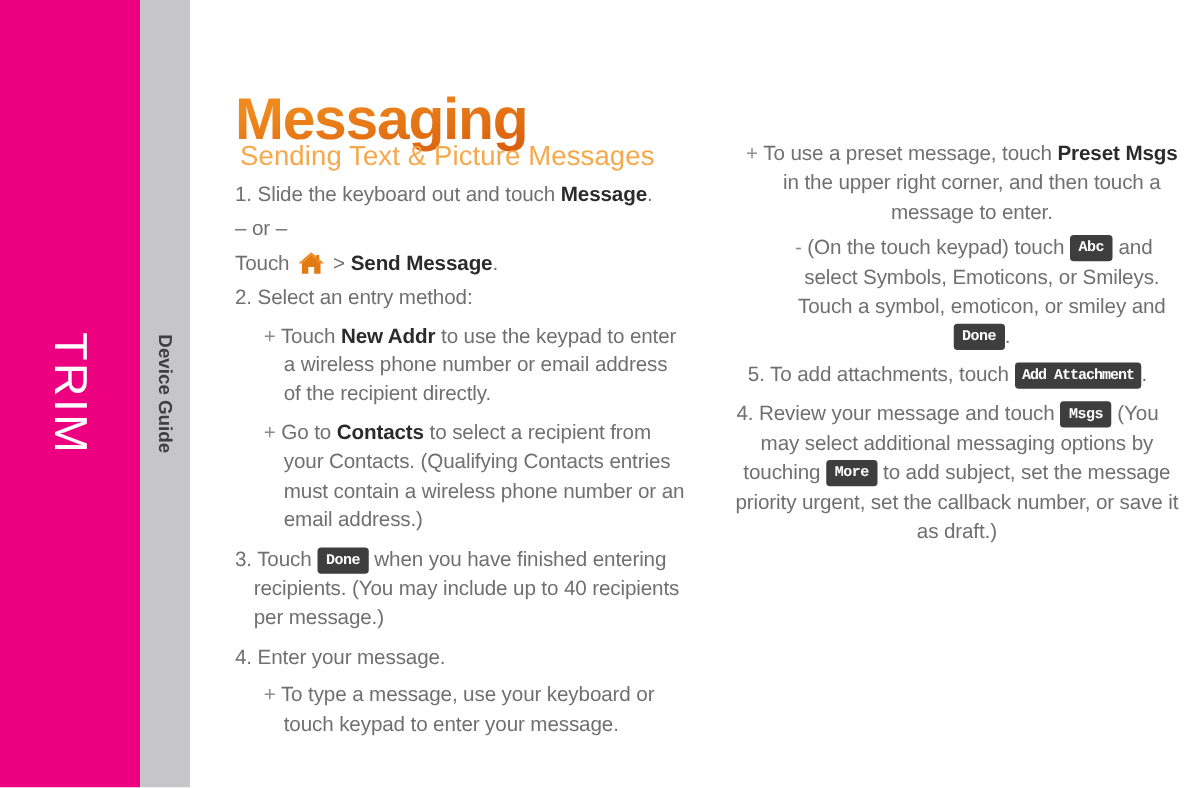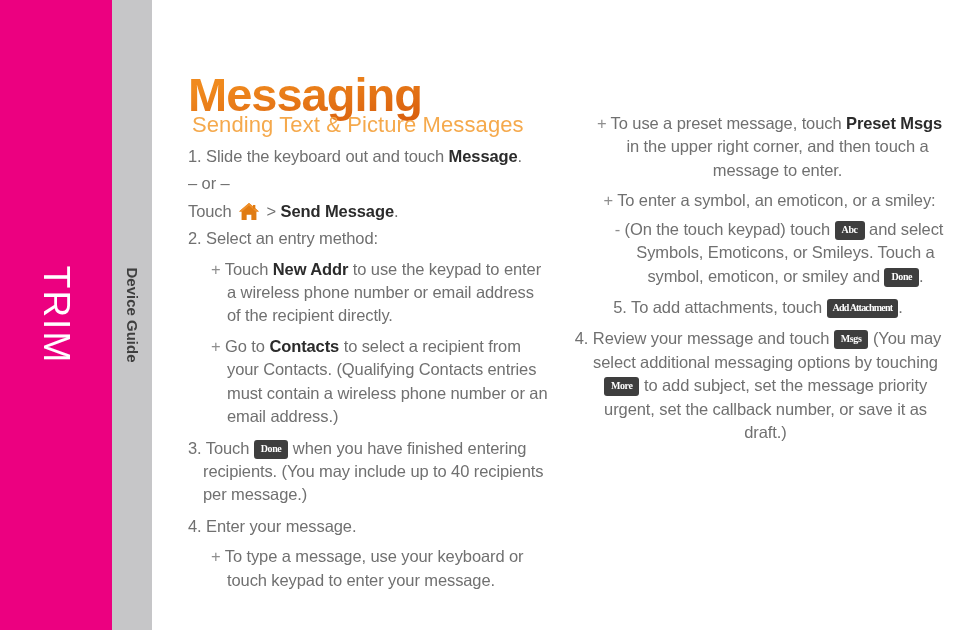--- a/index.html
+++ b/index.html
@@ -135,29 +135,29 @@
   }
   .plain { padding-left: 0; }
 
   .mark { color: #8e8e8e; }
 
   
   .key {
     display: inline-block;
     background: #3e3e3e;
     color: #ffffff;
-    font-size: 10px;
+    font-size: 12px;
     font-weight: bold;
     line-height: 1;
     padding: 4px 7px 5px 7px;
     border-radius: 3px;
     letter-spacing: -0.4px;
     vertical-align: 2px;
     text-indent: 0;
-    font-family: Liberation Serif, serif;
+    font-family: Liberation Mono, monospace;
   }
   .key.wide { letter-spacing: -0.8px; padding-left: 6px; padding-right: 6px; }
 
   
   .home-icon {
     display: inline-block;
     width: 22px;
     height: 19px;
     vertical-align: -4px;
     text-indent: 0;
@@ -208,21 +208,20 @@
         <p class="blk step gap">4. Enter your message.</p>
 
         <p class="blk bullet"><span class="mark">+</span><span> To type a message, use your keyboard or touch keypad to enter your message.</span></p>
 
       </div>
 
       <div class="col col-right">
 
         <p class="blk bullet" style="margin-top:0;"><span class="mark">+</span><span> To use a preset message, touch </span><b>Preset Msgs</b><span> in the upper right corner, and then touch a message to enter.</span></p>
 
-        <p class="blk bullet"><span class="mark">+</span><span> To enter a symbol, an emoticon, or a smiley:</span></p>
 
         <p class="blk subbullet"><span class="mark">-</span><span> (On the touch keypad) touch </span><span class="key">Abc</span><span> and select Symbols, Emoticons, or Smileys. Touch a symbol, emoticon, or smiley and </span><span class="key">Done</span><span>.</span></p>
 
         <p class="blk step gap"><span>5. To add attachments, touch </span><span class="key wide">Add Attachment</span><span>.</span></p>
 
         <p class="blk step gap"><span>4. Review your message and touch </span><span class="key">Msgs</span><span> (You may select additional messaging options by touching </span><span class="key">More</span><span> to add subject, set the message priority urgent, set the callback number, or save it as draft.)</span></p>
 
       </div>
 
     </div>

